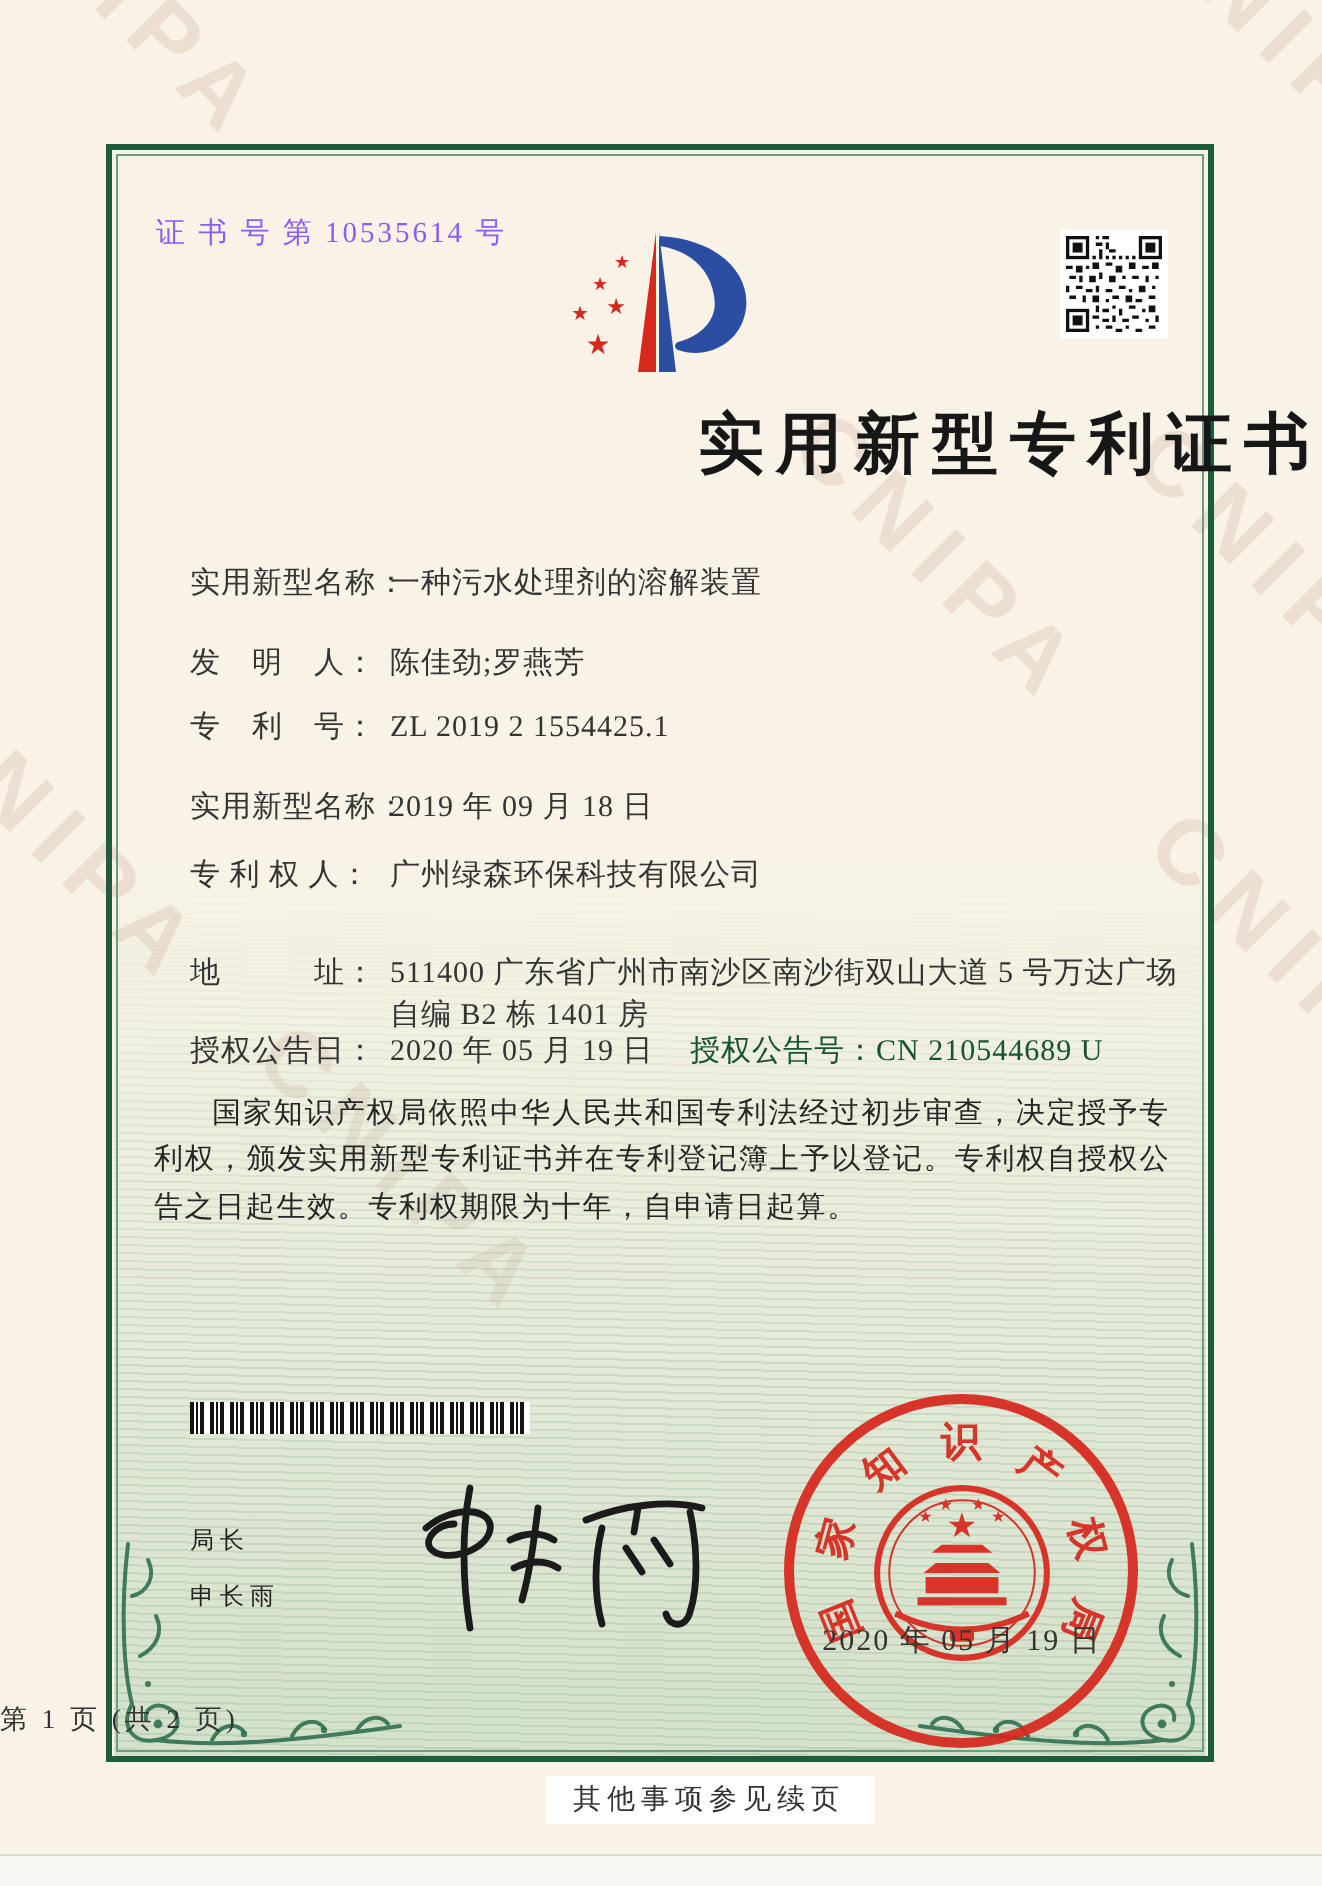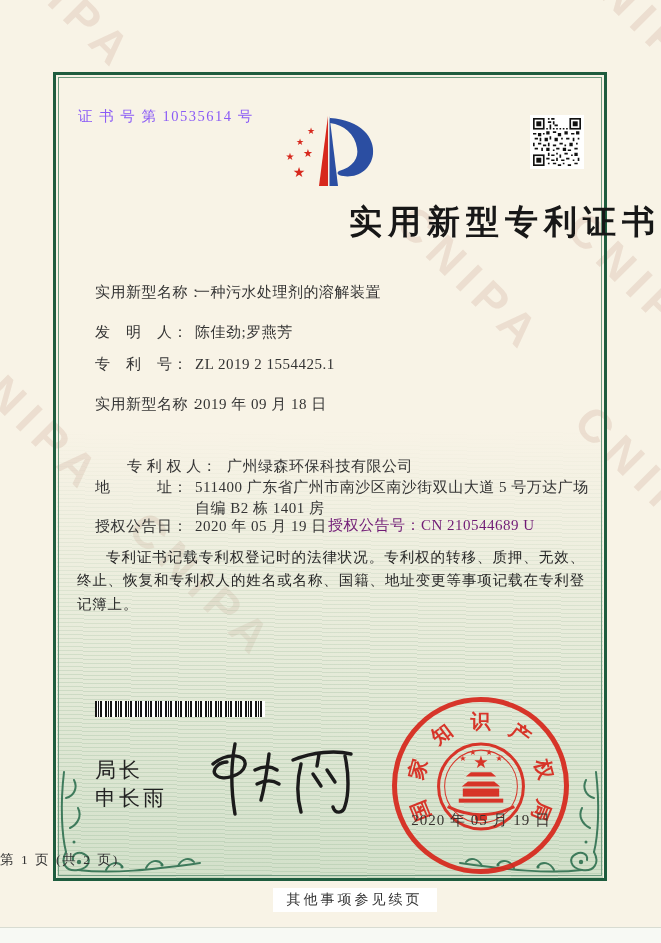--- a/index.html
+++ b/index.html
@@ -30,29 +30,29 @@
   .corner{position:absolute;z-index:2;}
   
   .cert-no{position:absolute;left:78px;top:107px;z-index:3;font-size:14.5px;color:#8b5cf6;letter-spacing:1.5px;}
   .logo{position:absolute;left:281px;top:112px;z-index:3;}
   .qr{position:absolute;left:530px;top:115px;z-index:3;background:#fff;padding:3px;}
   .title{position:absolute;left:0;right:0;top:200px;z-index:3;text-align:right;
     font-size:33px;font-weight:700;letter-spacing:6px;color:#171717;}
   .row{position:absolute;left:95px;z-index:3;font-size:15px;color:#343434;line-height:21px;letter-spacing:0.5px;}
   .row .lab{display:inline-block;width:100px;vertical-align:top;white-space:pre;}
   .row .val{display:inline-block;width:402px;vertical-align:top;font-family:Liberation Serif, serif;}
-  .grant2{position:absolute;left:328px;top:516px;z-index:3;font-size:15px;color:#701a75;letter-spacing:0.5px;}
+  .grant2{position:absolute;left:345px;top:516px;z-index:3;font-size:15px;color:#14532d;letter-spacing:0.5px;}
   .paras{position:absolute;left:77px;top:546px;width:508px;z-index:3;}
   .paras p{margin:0;text-indent:2em;text-align:justify;font-size:14.5px;line-height:1.62;color:#262626;letter-spacing:0.8px;}
   .barcode{position:absolute;left:95px;top:701px;width:170px;height:16px;z-index:3;
     background:
      repeating-linear-gradient(90deg,#141414 0 2px,rgba(0,0,0,0) 2px 3px,#141414 3px 4px,rgba(0,0,0,0) 4px 6px,#141414 6px 7px,rgba(0,0,0,0) 7px 10px),
      repeating-linear-gradient(90deg,#141414 0 1px,#fff 1px 5px);}
   .director{position:absolute;left:95px;top:756px;z-index:3;
-    font-family:"Liberation Sans","DejaVu Sans",sans-serif;font-size:21px;color:#222;letter-spacing:3px;line-height:28px;}
+    font-family:"Liberation Sans","DejaVu Sans",sans-serif;font-size:12px;color:#222;letter-spacing:3px;line-height:28px;}
   .signature{position:absolute;left:197px;top:738px;z-index:4;}
   .seal{position:absolute;left:392px;top:697px;width:177px;height:177px;z-index:4;opacity:0.93;}
   .seal-ring{position:absolute;inset:0;border:5px solid #d7281d;border-radius:50%;box-sizing:border-box;}
   .seal-char{position:absolute;left:50%;top:50%;font-size:20px;font-weight:700;color:#d7281d;
     transform:translate(-50%,-50%) rotate(var(--a)) translateY(-65px);}
   .seal-emblem{position:absolute;left:50%;top:50%;transform:translate(-50%,-50%);}
   .seal-date{position:absolute;left:394px;top:811px;width:174px;z-index:5;text-align:center;
     font-size:15px;color:#37332f;letter-spacing:1px;}
   .page-info{position:absolute;left:0;right:0;top:851px;z-index:3;
     font-size:13.5px;color:#333;letter-spacing:2px;}
@@ -167,35 +167,35 @@
 </div>
 <div class="row" style="top:322px;">
   <span class="lab">发　明　人：</span><span class="val">陈佳劲;罗燕芳</span>
 </div>
 <div class="row" style="top:354px;">
   <span class="lab">专　利　号：</span><span class="val">ZL 2019 2 1554425.1</span>
 </div>
 <div class="row" style="top:394px;">
   <span class="lab">实用新型名称：</span><span class="val">2019 年 09 月 18 日</span>
 </div>
-<div class="row" style="top:456px;margin-left:32px;">
+<div class="row" style="top:428px;">
   <span class="lab">专 利 权 人：</span><span class="val">广州绿森环保科技有限公司</span>
 </div>
 <div class="row" style="top:477px;">
   <span class="lab">地　　　址：</span><span class="val">511400 广东省广州市南沙区南沙街双山大道 5 号万达广场自编 B2 栋 1401 房</span>
 </div>
 <div class="row" style="top:516px;">
   <span class="lab">授权公告日：</span><span>2020 年 05 月 19 日</span>
 </div>
 <div class="grant2">
   <span>授权公告号：</span><span>CN 210544689 U</span>
 </div>
 
 <div class="paras">
-  <p>专利证书记载专利权登记时的法律状况。专利权的转移、质押、无效、终止、恢复和专利权人的姓名或名称、国籍、地址变更等事项记载在专利登记簿上。</p>
+  <p>国家知识产权局依照中华人民共和国专利法经过初步审查，决定授予专利权，颁发实用新型专利证书并在专利登记簿上予以登记。专利权自授权公告之日起生效。专利权期限为十年，自申请日起算。</p>
 </div>
 
 <div class="barcode"></div>
 
 <div class="director">
   <div>局长</div>
   <div>申长雨</div>
 </div>
 
 <svg class="signature" width="160" height="80" viewBox="0 0 160 80">

